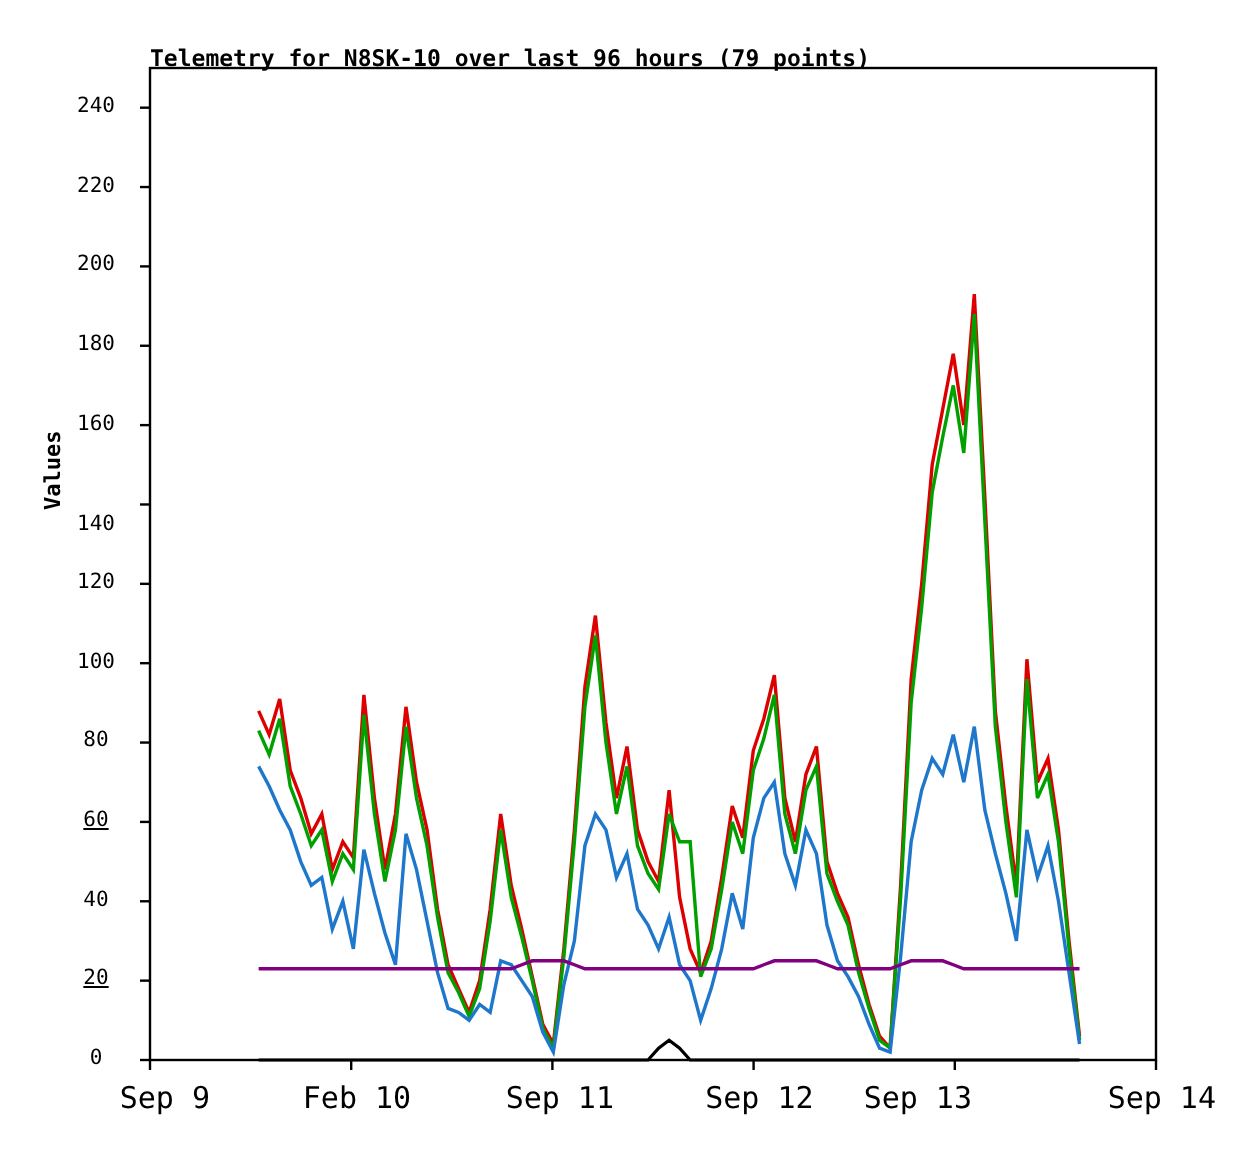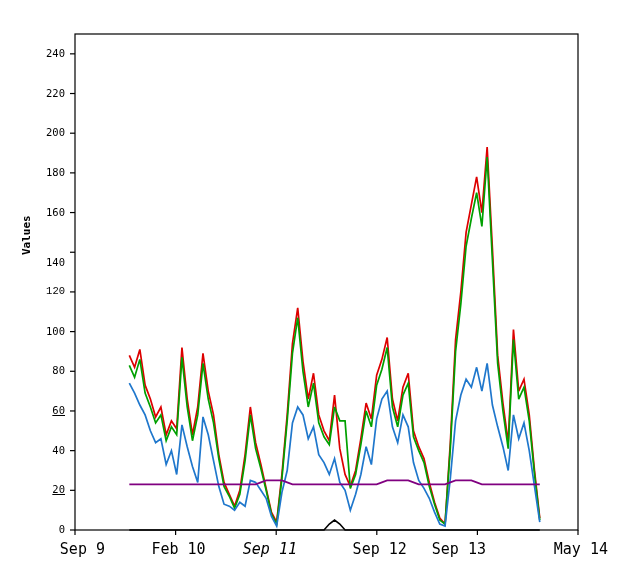--- a/index.html
+++ b/index.html
@@ -38,21 +38,21 @@
     font-weight: bold;
     color: #000000;
     transform: rotate(-90deg);
     transform-origin: left top;
     white-space: nowrap;
   }
   .tick-label-y {
     position: absolute;
     font-size: 10.5px;
     color: #000000;
-    text-align: right;
+    text-align: center;
     width: 34px;
     white-space: nowrap;
   }
   .tick-label-x {
     position: absolute;
     font-size: 15px;
     color: #000000;
     text-align: right;
     width: 60px;
     white-space: nowrap;
@@ -62,45 +62,46 @@
     left: 0; top: 0;
     width: 618px;
     height: 579px;
   }
 </style>
 </head>
 <body>
 
 <div id="chart-root">
 
+  <div class="chart-title">Telemetry for N8SK-10 over last 96 hours (79 points)</div>
 
   <div class="y-axis-label">Values</div>
 
   <div id="y-ticks">
       <div class="tick-label-y" style="left: 31px; top: 523px;">0</div>
       <div class="tick-label-y" style="left: 31px; top: 483.32px; text-decoration: underline;">20</div>
       <div class="tick-label-y" style="left: 31px; top: 443.64px;">40</div>
       <div class="tick-label-y" style="left: 31px; top: 403.96px; text-decoration: underline;">60</div>
       <div class="tick-label-y" style="left: 31px; top: 364.28px;">80</div>
       <div class="tick-label-y" style="left: 31px; top: 324.6px;">100</div>
-      <div class="tick-label-y" style="left: 31px; top: 284.92px; font-family: Liberation Mono, monospace;">120</div>
+      <div class="tick-label-y" style="left: 31px; top: 284.92px;">120</div>
       <div class="tick-label-y" style="left: 31px; top: 256px;">140</div>
       <div class="tick-label-y" style="left: 31px; top: 205.56px;">160</div>
       <div class="tick-label-y" style="left: 31px; top: 165.88px;">180</div>
       <div class="tick-label-y" style="left: 31px; top: 126.2px;">200</div>
       <div class="tick-label-y" style="left: 31px; top: 86.52px;">220</div>
       <div class="tick-label-y" style="left: 31px; top: 46.84px;">240</div>
     </div>
   <div id="x-ticks">
       <div class="tick-label-x" style="left: 45px; top: 540px;">Sep 9</div>
       <div class="tick-label-x" style="left: 145.6px; top: 540px;">Feb 10</div>
-      <div class="tick-label-x" style="left: 237px; top: 540px; font-style: italic;">Sep 11</div>
+      <div class="tick-label-x" style="left: 247px; top: 540px;">Sep 11</div>
       <div class="tick-label-x" style="left: 346.8px; top: 540px;">Sep 12</div>
       <div class="tick-label-x" style="left: 426px; top: 540px;">Sep 13</div>
-      <div class="tick-label-x" style="left: 548px; top: 540px;">May 14</div>
+      <div class="tick-label-x" style="left: 548px; top: 540px;">Sep 14</div>
     </div>
 
   <svg class="plot-svg" id="plot-svg" viewBox="0 0 618 579" preserveAspectRatio="none">
     <g id="axes-group">
         <rect x="75" y="34" width="503" height="496" fill="none" stroke="#000000" stroke-width="1.2"></rect>
         <line x1="70" y1="530" x2="75" y2="530" stroke="#000000" stroke-width="1.2"></line>
         <line x1="70" y1="490.32" x2="75" y2="490.32" stroke="#000000" stroke-width="1.2"></line>
         <line x1="70" y1="450.64" x2="75" y2="450.64" stroke="#000000" stroke-width="1.2"></line>
         <line x1="70" y1="410.96000000000004" x2="75" y2="410.96000000000004" stroke="#000000" stroke-width="1.2"></line>
         <line x1="70" y1="371.28" x2="75" y2="371.28" stroke="#000000" stroke-width="1.2"></line>

